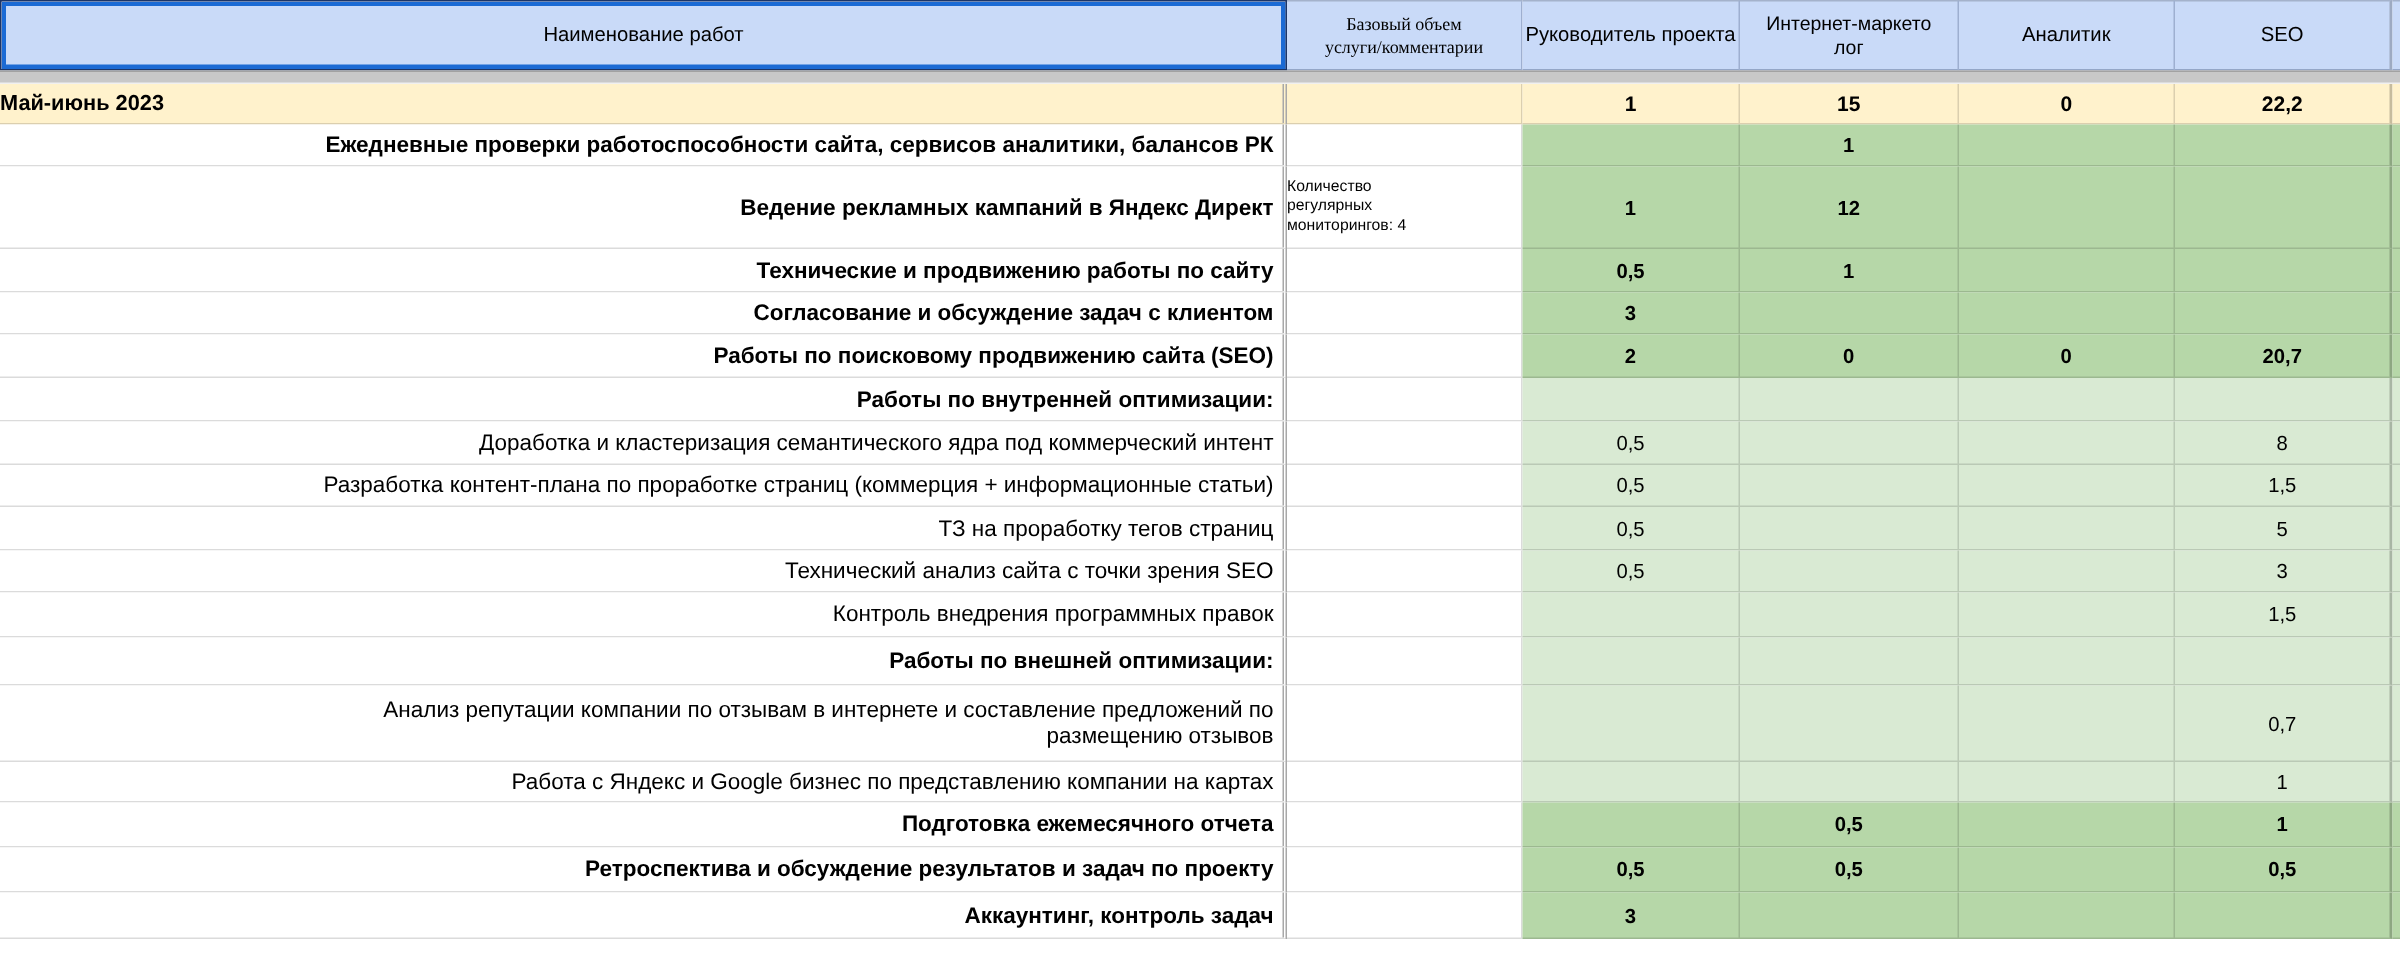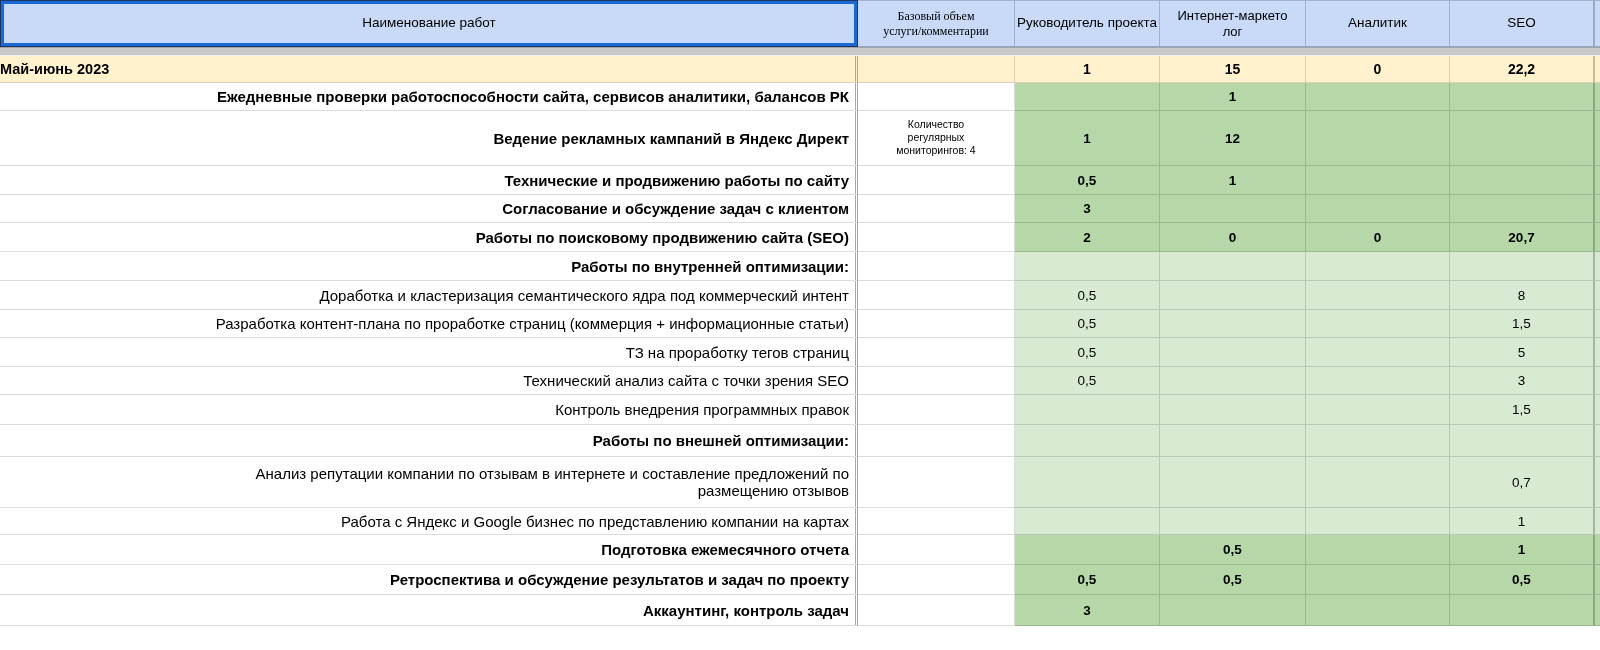--- a/index.html
+++ b/index.html
@@ -44,21 +44,21 @@
   .c1{
     text-align:right;
     padding:2px 6px 2px 3px;
     font-size:15px;line-height:17px;
     background:#fff;
     border-right:3px double #a8a8a8;
     white-space:pre-line;
   }
   .b{font-weight:700;}
   .c2{
-    background:#fff;text-align:center;
+    background:#fff;text-align:left;
   }
   .cmt{
     display:inline-block;max-width:100px;
     font-size:10.5px;line-height:13px;
     white-space:pre-line;
   }
   .val{
     text-align:center;font-size:13.5px;
   }
   tr.dark .val{background:var(--dark_green,#b6d7a8);font-weight:700;}

